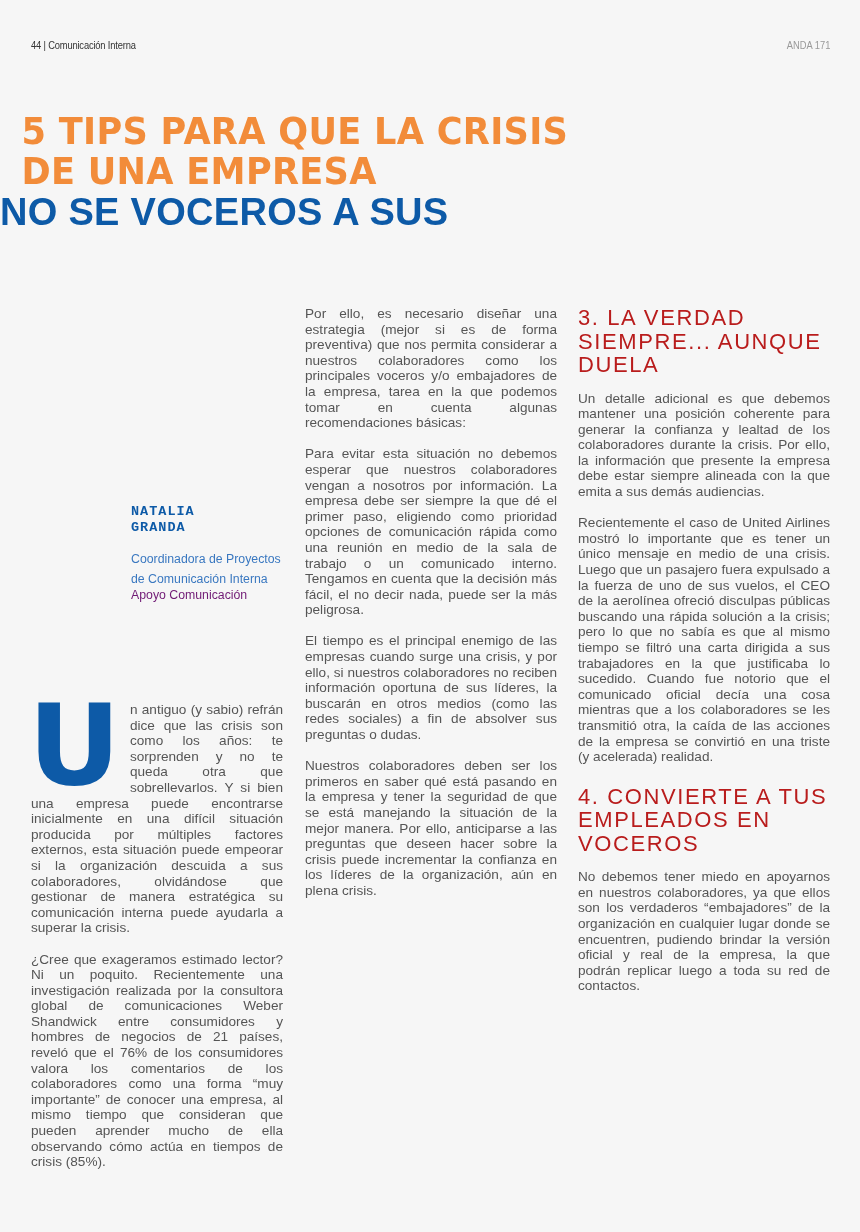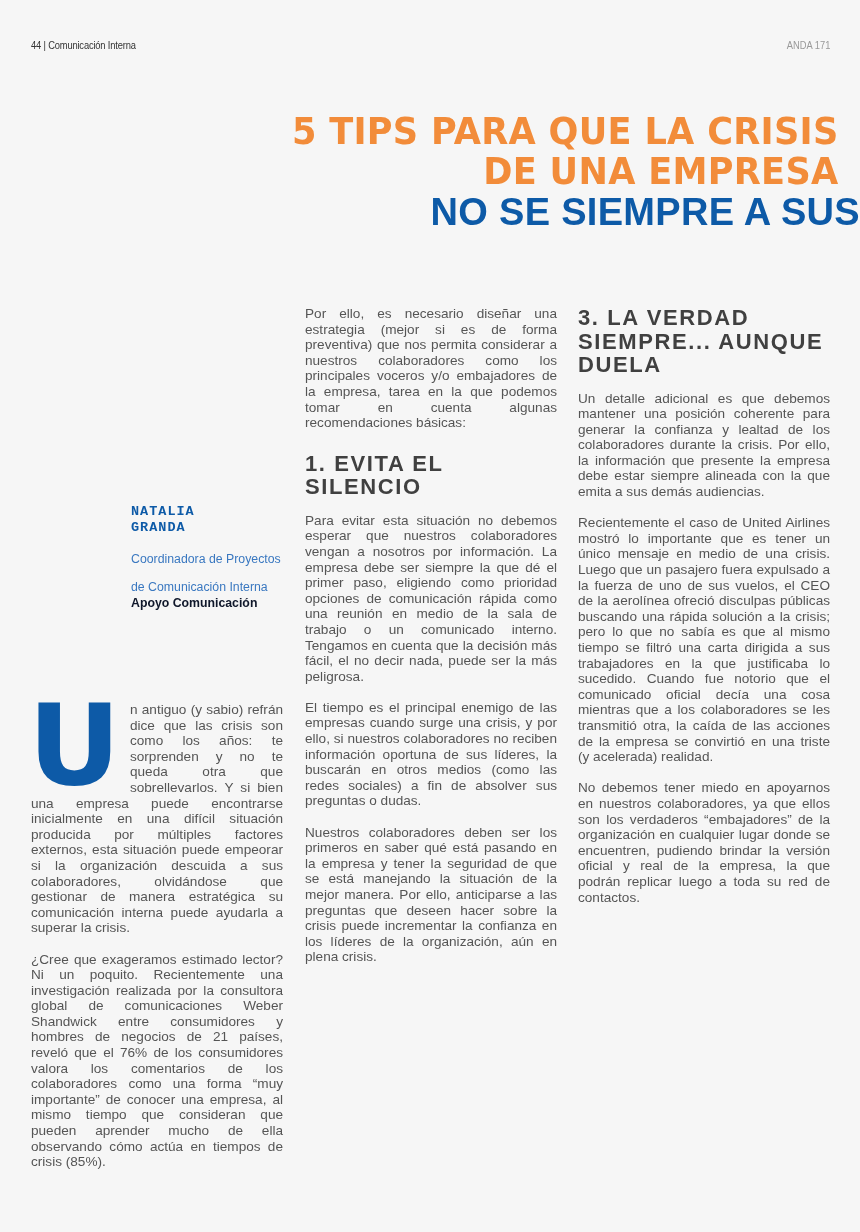--- a/index.html
+++ b/index.html
@@ -3,67 +3,67 @@
   <meta charset="utf-8">
   <style>
     html, body { margin:0; padding:0; }
     body {
       width:860px; height:1232px; background:#f6f6f6;
       position:relative; overflow:hidden;
       font-family:"Liberation Sans", sans-serif; color:#555;
     }
     .hdr-left { position:absolute; left:31px; top:39px; font-size:11px; color:#333; font-family:"Liberation Sans Narrow","Liberation Sans",sans-serif; letter-spacing:-0.2px; transform:scaleX(0.85); transform-origin:left; }
     .hdr-right { position:absolute; right:30px; top:39px; font-size:11px; color:#999; transform:scaleX(0.85); transform-origin:right; }
-    .title { position:absolute; left:0; width:860px; top:112px; text-align:right; }
+    .title { position:absolute; left:0; width:860px; top:112px; text-align:left; }
     .title .l { font-size:37px; line-height:40px; font-weight:bold; letter-spacing:0.3px; }
     .title .o { color:#f28c3a; font-family:"DejaVu Sans", sans-serif; font-weight:bold; transform:scaleX(0.95); display:block; }
     .title .b { color:#0d5aa7; font-family:"Liberation Sans", sans-serif; font-weight:bold; font-size:38px; display:block; }
     .col { position:absolute; font-size:13.6px; line-height:15.6px; text-align:justify; color:#555; }
     .col p { margin:0 0 15.6px 0; }
     .col2 { left:305px; width:252px; top:306px; }
     .col3 { left:578px; width:252px; top:306px; }
-    .sec { color:#404040; font-weight:bold; font-size:22px; line-height:23.5px; letter-spacing:1.6px; margin:0 0 14px 0; text-align:left; }
+    .sec { color:#b91c1c; font-weight:normal; font-size:22px; line-height:23.5px; letter-spacing:1.6px; margin:0 0 14px 0; text-align:left; }
     .author { position:absolute; left:131px; top:504px; width:160px; }
     .author .name { color:#0d5aa7; font-weight:bold; font-size:13.5px; line-height:16px; letter-spacing:1px;font-family:Liberation Mono, monospace; }
     .author .role { color:#3a78c0; font-size:12.3px; line-height:16px; margin-top:15px; }
-    .author .org { color:#0f172a; font-weight:bold; font-size:12.3px; line-height:16px; }
+    .author .org { color:#701a75; font-weight:normal; font-size:12.3px; line-height:16px; }
     .dropcap { float:left; color:#0d5aa7; font-weight:bold; font-family:"DejaVu Sans", sans-serif; font-size:112px; line-height:82px; height:88px; margin:2px 10px 0 -2px; transform:scaleX(1.02); }
     .intro { position:absolute; left:31px; top:702px; width:252px; }
   </style>
 </head>
 <body>
 
 <div class="hdr-left">44 | Comunicación Interna</div>
 <div class="hdr-right">ANDA 171</div>
 
 <div class="title">
   <span class="l o">5 TIPS PARA QUE LA CRISIS</span>
   <span class="l o">DE UNA EMPRESA</span>
-  <span class="l b">NO SE SIEMPRE A SUS</span>
+  <span class="l b">NO SE VOCEROS A SUS</span>
 </div>
 
 <div class="author">
   <div class="name">NATALIA</div>
   <div class="name">GRANDA</div>
   <div class="role">Coordinadora de Proyectos</div>
-  <div class="role" style="margin-top:12px">de Comunicación Interna</div>
+  <div class="role" style="margin-top:4px">de Comunicación Interna</div>
   <div class="org">Apoyo Comunicación</div>
 </div>
 
 <div class="col intro">
   <p><span class="dropcap">U</span><span>n antiguo (y sabio) refrán dice que las crisis son como los años: te sorprenden y no te queda otra que sobrellevarlos. Y si bien una empresa puede encontrarse inicialmente en una difícil situación producida por múltiples factores externos, esta situación puede empeorar si la organización descuida a sus colaboradores, olvidándose que gestionar de manera estratégica su comunicación interna puede ayudarla a superar la crisis.</span></p>
   <p>¿Cree que exageramos estimado lector? Ni un poquito. Recientemente una investigación realizada por la consultora global de comunicaciones Weber Shandwick entre consumidores y hombres de negocios de 21 países, reveló que el 76% de los consumidores valora los comentarios de los colaboradores como una forma “muy importante” de conocer una empresa, al mismo tiempo que consideran que pueden aprender mucho de ella observando cómo actúa en tiempos de crisis (85%).</p>
 </div>
 
 <div class="col col2">
   <p>Por ello, es necesario diseñar una estrategia (mejor si es de forma preventiva) que nos permita considerar a nuestros colaboradores como los principales voceros y/o embajadores de la empresa, tarea en la que podemos tomar en cuenta algunas recomendaciones básicas:</p>
-  <div class="sec" style="margin-top:21px">1. EVITA EL SILENCIO</div>
   <p>Para evitar esta situación no debemos esperar que nuestros colaboradores vengan a nosotros por información. La empresa debe ser siempre la que dé el primer paso, eligiendo como prioridad opciones de comunicación rápida como una reunión en medio de la sala de trabajo o un comunicado interno. Tengamos en cuenta que la decisión más fácil, el no decir nada, puede ser la más peligrosa.</p>
   <p>El tiempo es el principal enemigo de las empresas cuando surge una crisis, y por ello, si nuestros colaboradores no reciben información oportuna de sus líderes, la buscarán en otros medios (como las redes sociales) a fin de absolver sus preguntas o dudas.</p>
   <p>Nuestros colaboradores deben ser los primeros en saber qué está pasando en la empresa y tener la seguridad de que se está manejando la situación de la mejor manera. Por ello, anticiparse a las preguntas que deseen hacer sobre la crisis puede incrementar la confianza en los líderes de la organización, aún en plena crisis.</p>
 </div>
 
 <div class="col col3">
   <div class="sec">3. LA VERDAD SIEMPRE... AUNQUE DUELA</div>
   <p>Un detalle adicional es que debemos mantener una posición coherente para generar la confianza y lealtad de los colaboradores durante la crisis. Por ello, la información que presente la empresa debe estar siempre alineada con la que emita a sus demás audiencias.</p>
   <p>Recientemente el caso de United Airlines mostró lo importante que es tener un único mensaje en medio de una crisis. Luego que un pasajero fuera expulsado a la fuerza de uno de sus vuelos, el CEO de la aerolínea ofreció disculpas públicas buscando una rápida solución a la crisis; pero lo que no sabía es que al mismo tiempo se filtró una carta dirigida a sus trabajadores en la que justificaba lo sucedido. Cuando fue notorio que el comunicado oficial decía una cosa mientras que a los colaboradores se les transmitió otra, la caída de las acciones de la empresa se convirtió en una triste (y acelerada) realidad.</p>
+  <div class="sec" style="margin-top:20px">4. CONVIERTE A TUS EMPLEADOS EN VOCEROS</div>
   <p>No debemos tener miedo en apoyarnos en nuestros colaboradores, ya que ellos son los verdaderos “embajadores” de la organización en cualquier lugar donde se encuentren, pudiendo brindar la versión oficial y real de la empresa, la que podrán replicar luego a toda su red de contactos.</p>
 </div>
 
 </body></html>

